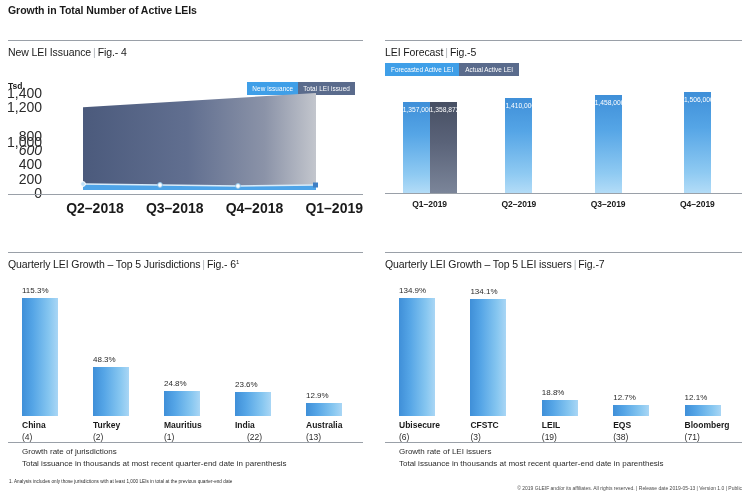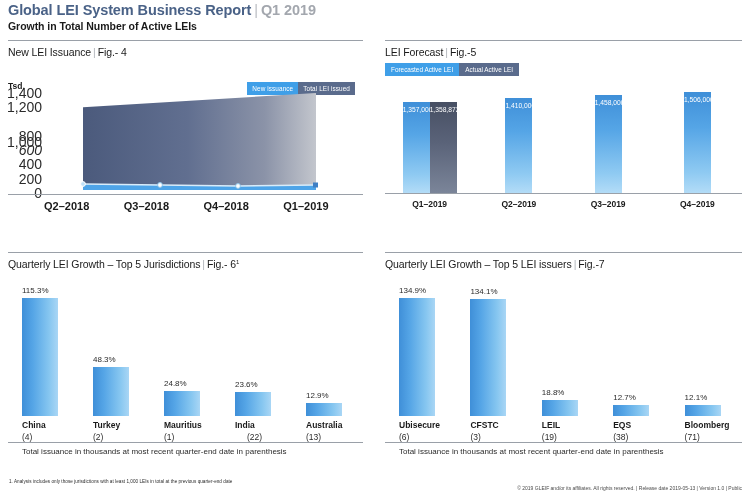--- a/index.html
+++ b/index.html
@@ -33,21 +33,21 @@
   #panel-br { left: 385px; top: 252px; width: 357px; }
 
   
   .f4-wrap { position: relative; height: 160px; margin-top: 3px; }
   .f4-unit { position: absolute; left: 0; top: 20px; font-size: 8.5px; font-weight: bold; }
   .f4-yaxis { position: absolute; left: 0; top: 32px; width: 34px; height: 100px; }
   .f4-ytick { position: absolute; right: 0; font-size: 14px; color: #2b2b2b; text-align: right; transform: translateY(-50%); white-space: nowrap; }
   .f4-plot { position: absolute; left: 36px; right: 8px; top: 32px; height: 101px; }
   .f4-axisline { position: absolute; left: 0; right: 0; top: 133px; border-top: 1.1px solid #9aa0a8; }
   .f4-xaxis { position: absolute; left: 36px; right: 0; top: 139px; display: flex; }
-  .f4-xlab { flex: 1; text-align: left; font-size: 11px; font-weight: bold; }
+  .f4-xlab { flex: 1; text-align: right; font-size: 14px; font-weight: bold; }
   .f4-legend { position: absolute; right: 8px; top: 21px; display: flex; font-size: 6.4px; color: #ffffff; }
   .f4-lg { padding: 3px 5px 3px 5px; white-space: nowrap; letter-spacing: 0.1px; }
   .lg-new { background: #3f9fe8; }
   .lg-tot { background: #5a6b8c; }
 
   
   .f5-wrap { position: relative; height: 160px; margin-top: 2px; }
   .f5-legend { position: absolute; left: 0; top: 3px; display: flex; font-size: 6.4px; color: #ffffff; z-index: 4; }
   .f5-lg { padding: 3px 6px; white-space: nowrap; }
   .f5-plot { position: absolute; left: 0; right: 0; top: 19px; height: 114px; }
@@ -75,23 +75,20 @@
   .note-rule { position: absolute; border-top: 1.1px solid #9aa0a8; }
   .fnote { position: absolute; font-size: 4.6px; color: #2b2b2b; white-space: nowrap; letter-spacing: 0.05px; }
   .copyright { position: absolute; right: 8px; bottom: 4px; font-size: 5px; color: #4a4a4a; white-space: nowrap; }
 </style>
 </head>
 <body>
 
 <div class="page">
 
   <div class="header">
-    <div class="header-line1">
-      <span class="hdr-title">Global LEI System Business Report</span><span class="hdr-sep">|</span><span class="hdr-period">Q1 2019</span>
-    </div>
     <div class="header-line2">Growth in Total Number of Active LEIs</div>
   </div>
 
   <div class="panel" id="panel-tl">
     <div class="panel-rule"></div>
     <div class="panel-title">
       <span>New LEI Issuance</span><span class="bar">|</span><span>Fig.- 4</span>
     </div>
 
     <div class="f4-wrap">
@@ -283,23 +280,25 @@
           <div class="col-lab" style="left: 228.2px; top: 0px;">EQS</div>
           <div class="col-sub" style="left: 228.2px; top: 12px;">(38)</div>
           <div class="col-lab" style="left: 299.6px; top: 0px;">Bloomberg</div>
           <div class="col-sub" style="left: 299.6px; top: 12px;">(71)</div>
         </div>
     </div>
   </div>
 
   <div class="note-rule" style="left:8px; top:442px; width:355px;"></div>
   <div class="notes" style="left:22px; top:446px;">
+    <div>Growth rate of jurisdictions</div>
     <div>Total issuance in thousands at most recent quarter-end date in parenthesis</div>
   </div>
   <div class="fnote" style="left:9px; top:479px;">1. Analysis includes only those jurisdictions with at least 1,000 LEIs in total at the previous quarter-end date</div>
 
   <div class="note-rule" style="left:385px; top:442px; width:357px;"></div>
   <div class="notes" style="left:399px; top:446px;">
+    <div>Growth rate of LEI issuers</div>
     <div>Total issuance in thousands at most recent quarter-end date in parenthesis</div>
   </div>
 
   <div class="copyright">© 2019 GLEIF and/or its affiliates. All rights reserved.  |  Release date 2019-05-13  |  Version 1.0  |  Public</div>
 </div>
 
 </body></html>

